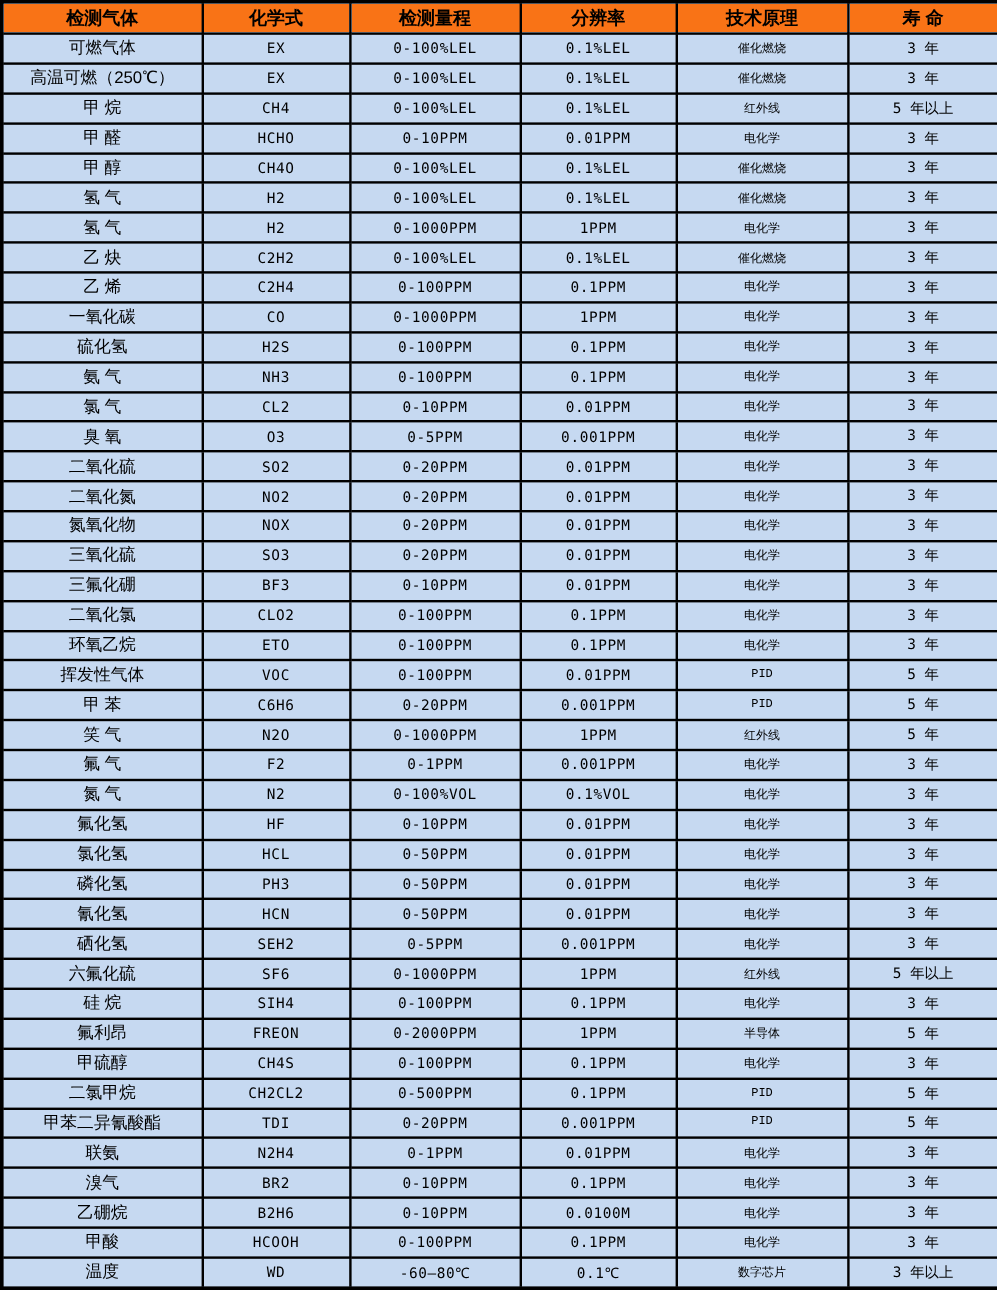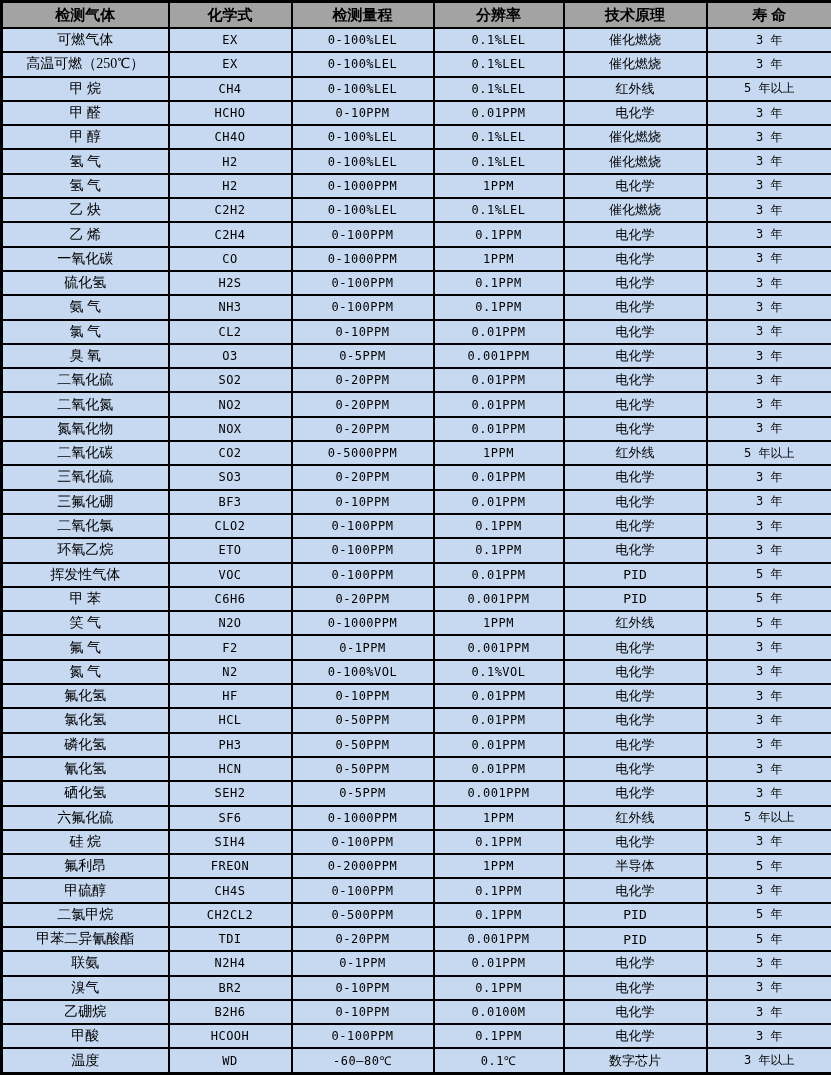--- a/index.html
+++ b/index.html
@@ -11,34 +11,34 @@
     border:3px solid #000;
   }
   th,td{
     border:2px solid #000;
     text-align:center;vertical-align:middle;
     padding:0;margin:0;
     overflow:hidden;white-space:nowrap;
     color:#000;
   }
   th{
-    background:#a3a3a3;
+    background:#f97316;
     font-weight:bold;
     font-size:15px;
     font-family:"Liberation Sans","DejaVu Sans",sans-serif;
     height:24px;
   }
   td{
     background:#c6d9f1;
     font-size:13px;
     font-family:"DejaVu Sans Mono","Liberation Mono",monospace;
   }
-  td.c0{font-size:14px;font-family:Liberation Serif, serif;}
+  td.c0{font-size:14px;font-family:Liberation Sans, sans-serif;}
   td.c1,td.c2,td.c3{font-size:12px;letter-spacing:0.5px;}
-  td.c4{font-size:13px;}
+  td.c4{font-size:10px;font-family:Liberation Mono, monospace;}
   td.c5{font-size:12px;margin-top:24px;}
 </style>
 </head>
 <body>
 
 <table>
   <colgroup>
     <col style="width:167px">
     <col style="width:123px">
     <col style="width:142px">
@@ -187,28 +187,20 @@
       </tr>
       <tr>
         <td class="c0">氮氧化物</td>
         <td class="c1">NOX</td>
         <td class="c2">0-20PPM</td>
         <td class="c3">0.01PPM</td>
         <td class="c4">电化学</td>
         <td class="c5">3 年</td>
       </tr>
       <tr>
-        <td class="c0">二氧化碳</td>
-        <td class="c1">CO2</td>
-        <td class="c2">0-5000PPM</td>
-        <td class="c3">1PPM</td>
-        <td class="c4">红外线</td>
-        <td class="c5">5 年以上</td>
-      </tr>
-      <tr>
         <td class="c0">三氧化硫</td>
         <td class="c1">SO3</td>
         <td class="c2">0-20PPM</td>
         <td class="c3">0.01PPM</td>
         <td class="c4">电化学</td>
         <td class="c5">3 年</td>
       </tr>
       <tr>
         <td class="c0">三氟化硼</td>
         <td class="c1">BF3</td>

